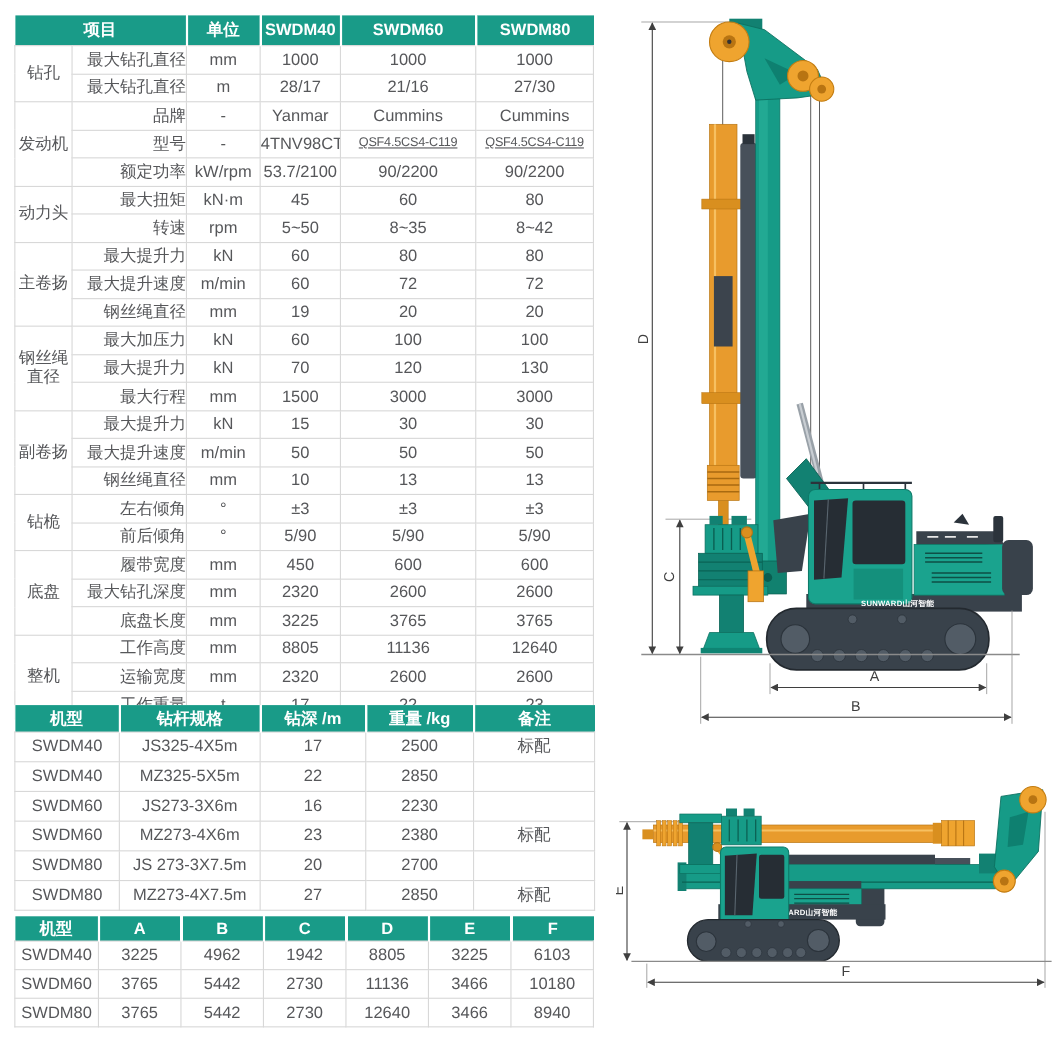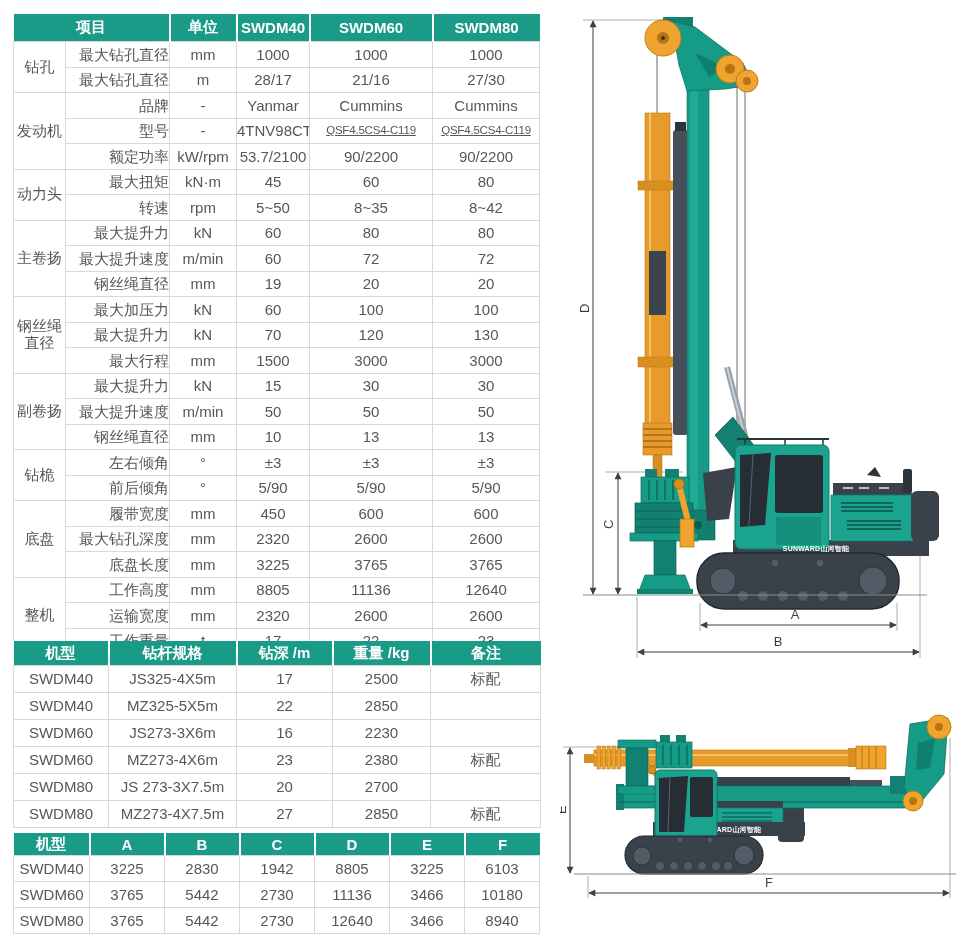--- a/index.html
+++ b/index.html
@@ -312,21 +312,21 @@
           <th>A</th>
           <th>B</th>
           <th>C</th>
           <th>D</th>
           <th>E</th>
           <th>F</th>
         </tr>
         <tr>
           <td>SWDM40</td>
           <td>3225</td>
-          <td>2830</td>
+          <td>4962</td>
           <td>1942</td>
           <td>8805</td>
           <td>3225</td>
           <td>6103</td>
         </tr>
         <tr>
           <td>SWDM60</td>
           <td>3765</td>
           <td>5442</td>
           <td>2730</td>

